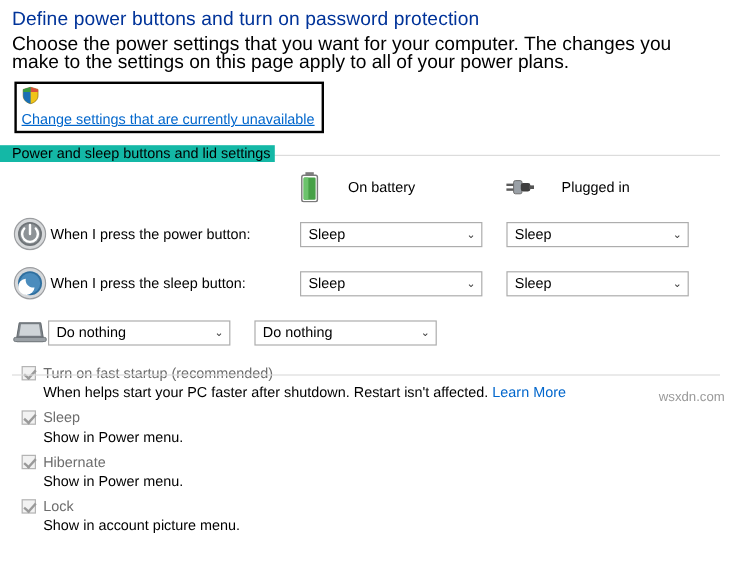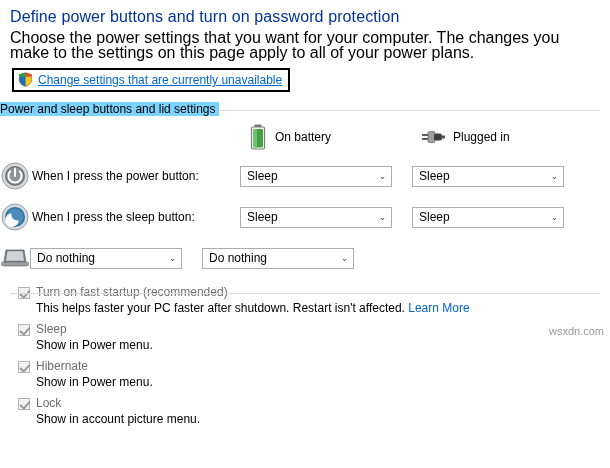--- a/index.html
+++ b/index.html
@@ -37,22 +37,23 @@
     max-width: 580px;
   }
   .shield-link-wrap {
     margin: 8px 0 0 12px;
     display: inline-block;
     border: 2px solid #000;
     padding: 2px 6px 3px 4px;
   }
   .shield-link {
     display: flex;
-    align-items: flex-end;
+    align-items: flex-start;
     gap: 5px;
+    flex-direction: column;
   }
   .shield-icon {
     width: 15px;
     height: 15px;
     position: relative;
     flex: 0 0 auto;
   }
   .shield-icon svg { display: block; }
   .link-text {
     color: #0066cc;
@@ -60,21 +61,22 @@
     text-decoration: underline;
     cursor: pointer;
   }
   .group {
     margin-top: 10px;
     position: relative;
   }
   .group-label {
     font-size: 12px;
     color: #000;
-    background: #7dd3fc;
+    padding-left: 10px;
+    background: #14b8a6;
     display: inline-block;
     position: relative;
     z-index: 2;
     padding-right: 4px;
   }
   .group-rule {
     position: absolute;
     left: 10px;
     right: 10px;
     top: 8px;
@@ -86,30 +88,31 @@
     display: flex;
     margin-top: 8px;
     padding-left: 10px;
   }
   .col-spacer { width: 238px; flex: 0 0 238px; }
   .col-head {
     width: 152px;
     flex: 0 0 152px;
     display: flex;
     align-items: center;
-    gap: 7px;
+    gap: 22px;
     margin-right: 20px;
   }
   .col-head-text { font-size: 12px; }
   .battery-icon { width: 20px; height: 26px; }
   .plug-icon { width: 26px; height: 20px; }
 
   .row {
     display: flex;
     align-items: center;
+    padding-left: 10px;
     margin-top: 11px;
   }
   .row-icon {
     width: 30px;
     flex: 0 0 30px;
     height: 30px;
     display: flex;
     align-items: center;
     justify-content: center;
   }
@@ -137,21 +140,21 @@
   .combo-arrow {
     width: 17px;
     text-align: center;
     color: #3c3c3c;
     font-size: 9px;
     line-height: 19px;
   }
 
   .checkrow {
     display: flex;
-    align-items: center;
+    align-items: flex-start;
     padding-left: 18px;
     margin-top: 7px;
   }
   .checkbox {
     width: 12px;
     height: 12px;
     border: 1px solid #b4b4b4;
     background: #f2f2f2;
     flex: 0 0 12px;
     margin-top: 1px;
@@ -316,21 +319,21 @@
 
   
   <div class="group shutdown-group">
     <div class="group-rule"></div>
 
     <div class="checkrow">
       <span class="checkbox checked"></span>
       <span class="check-label">Turn on fast startup (recommended)</span>
     </div>
     <div class="sub-text">
-      <span>This helps faster your PC faster after shutdown. Restart isn't affected.</span>
+      <span>When helps start your PC faster after shutdown. Restart isn't affected.</span>
       <span class="inline-link">Learn More</span>
     </div>
 
     <div class="checkrow">
       <span class="checkbox checked"></span>
       <span class="check-label">Sleep</span>
     </div>
     <div class="sub-text">Show in Power menu.</div>
 
     <div class="checkrow">

